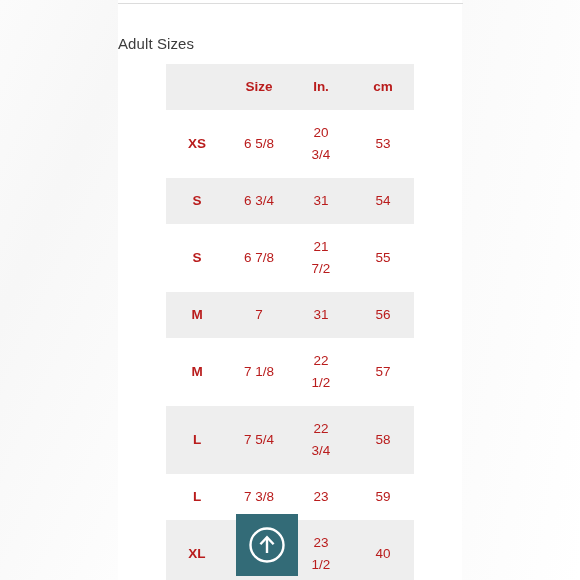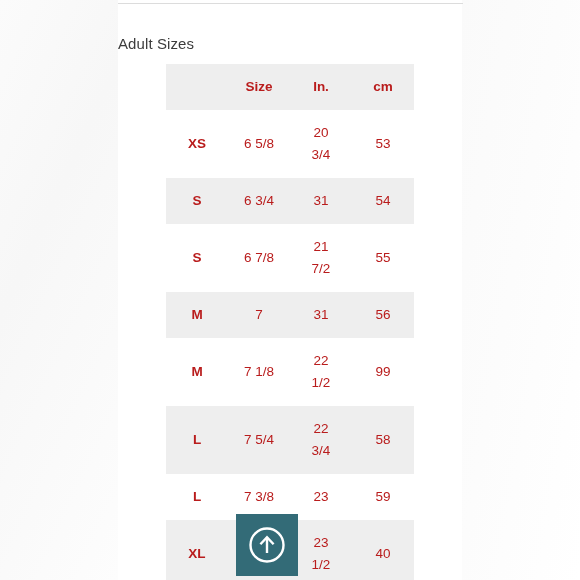--- a/index.html
+++ b/index.html
@@ -230,21 +230,21 @@
           <td class="label">
             <span class="nowrapcell">M</span>
           </td>
           <td>
             <span class="nowrapcell">7 1/8</span>
           </td>
           <td>
             <span class="wrapcell">22 1/2</span>
           </td>
           <td>
-            <span class="nowrapcell">99</span>
+            <span class="nowrapcell">57</span>
           </td>
         </tr>
         <tr class="stripe tall">
           <td class="label">
             <span class="nowrapcell">L</span>
           </td>
           <td>
             <span class="nowrapcell">7 5/4</span>
           </td>
           <td>

